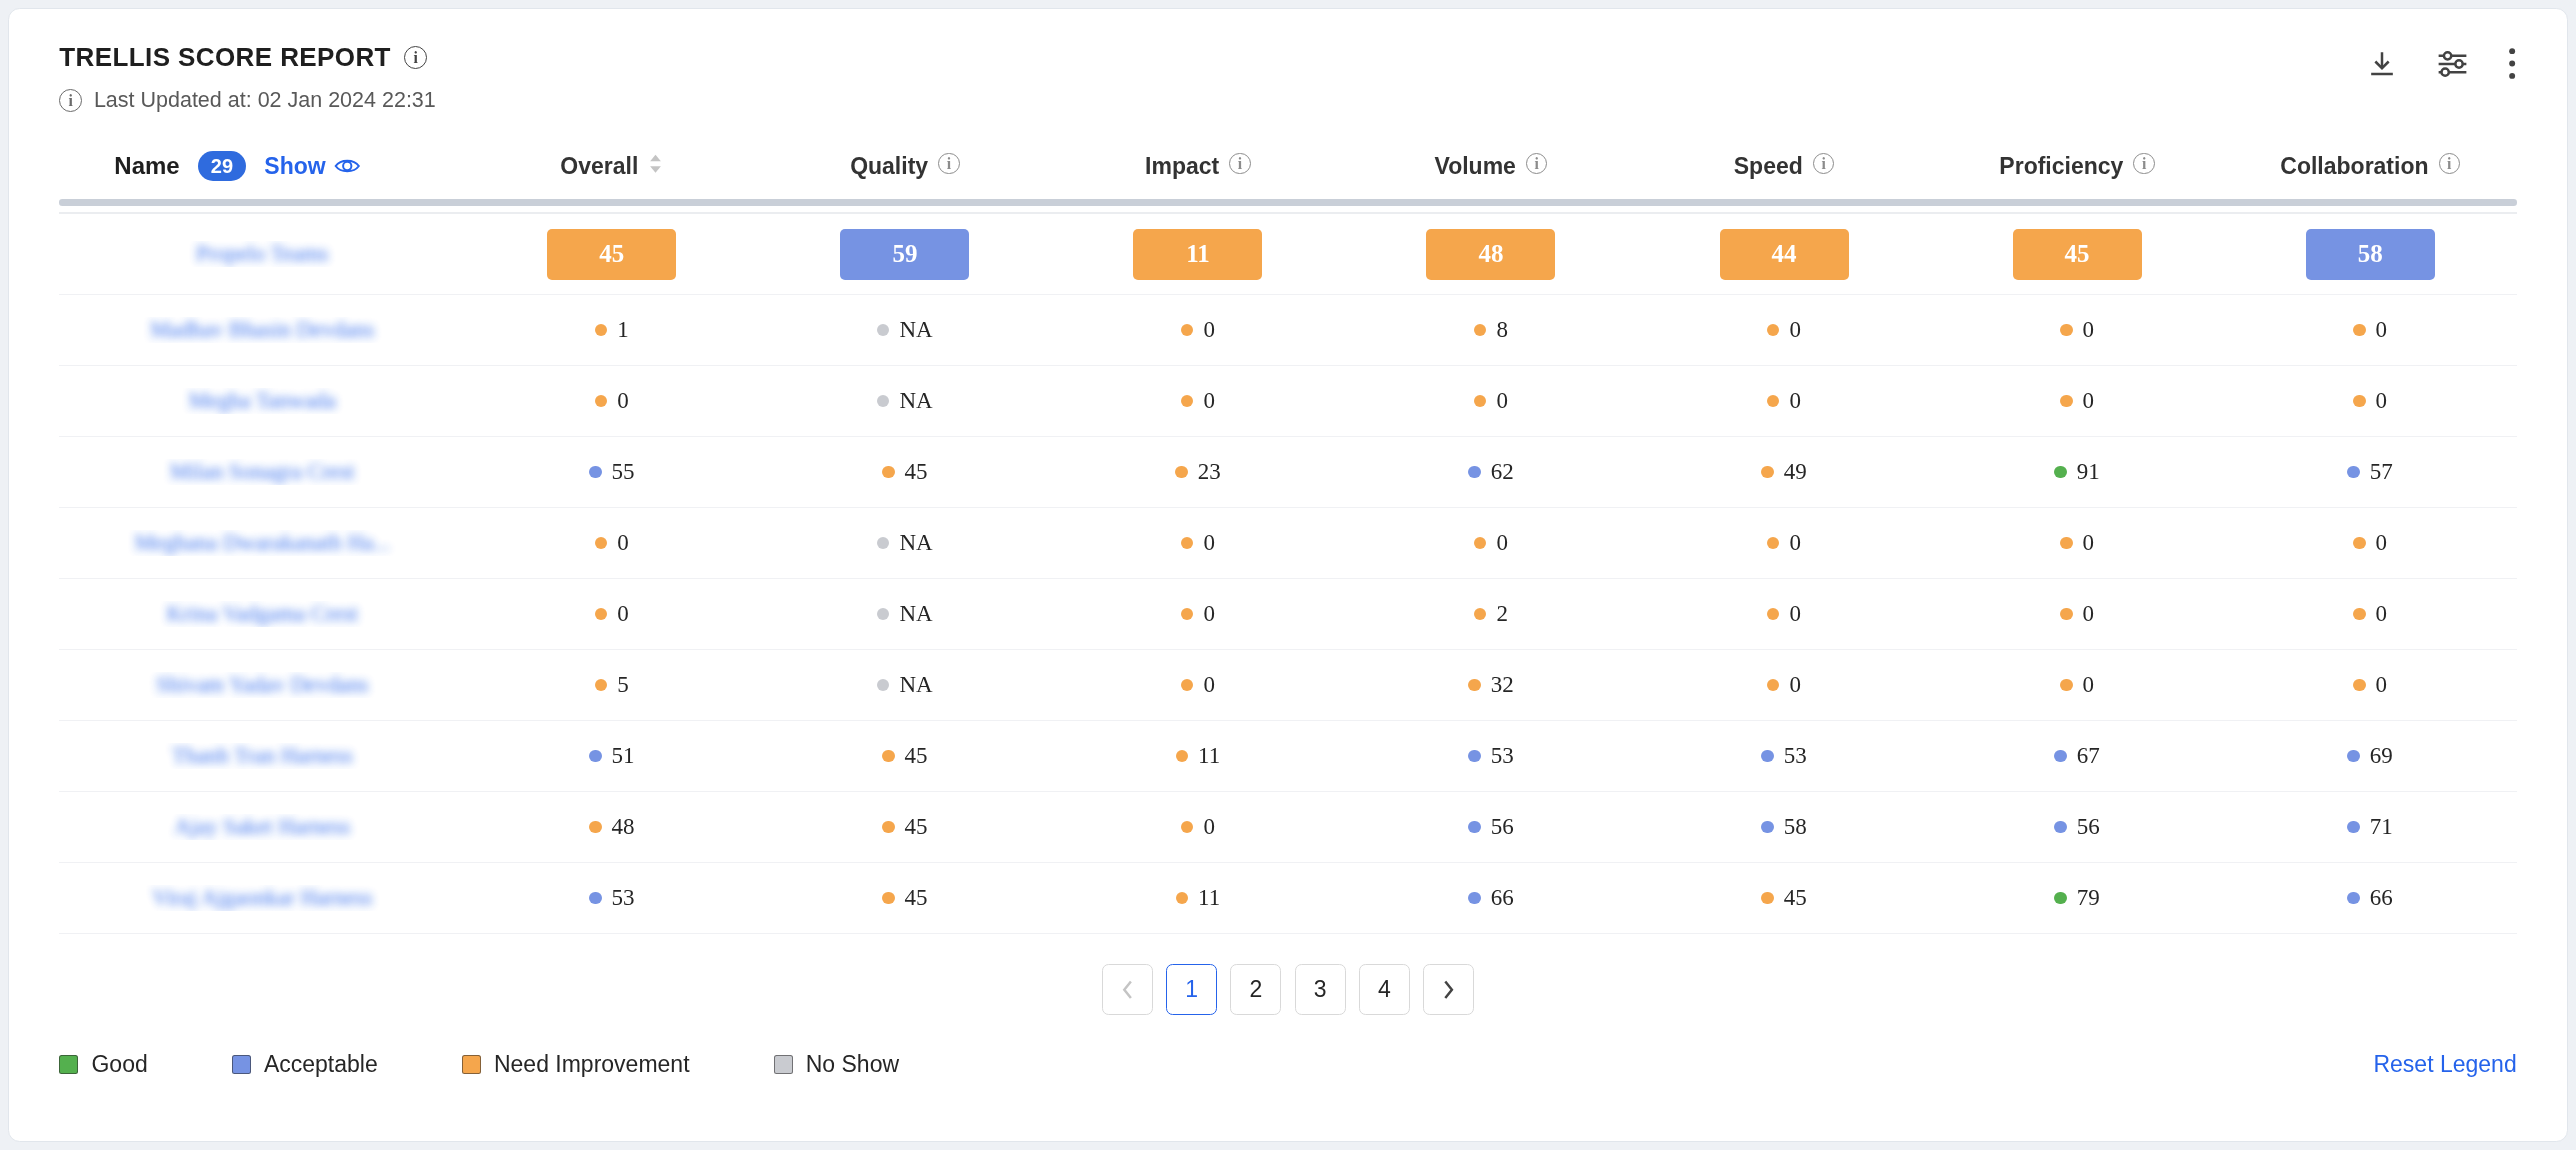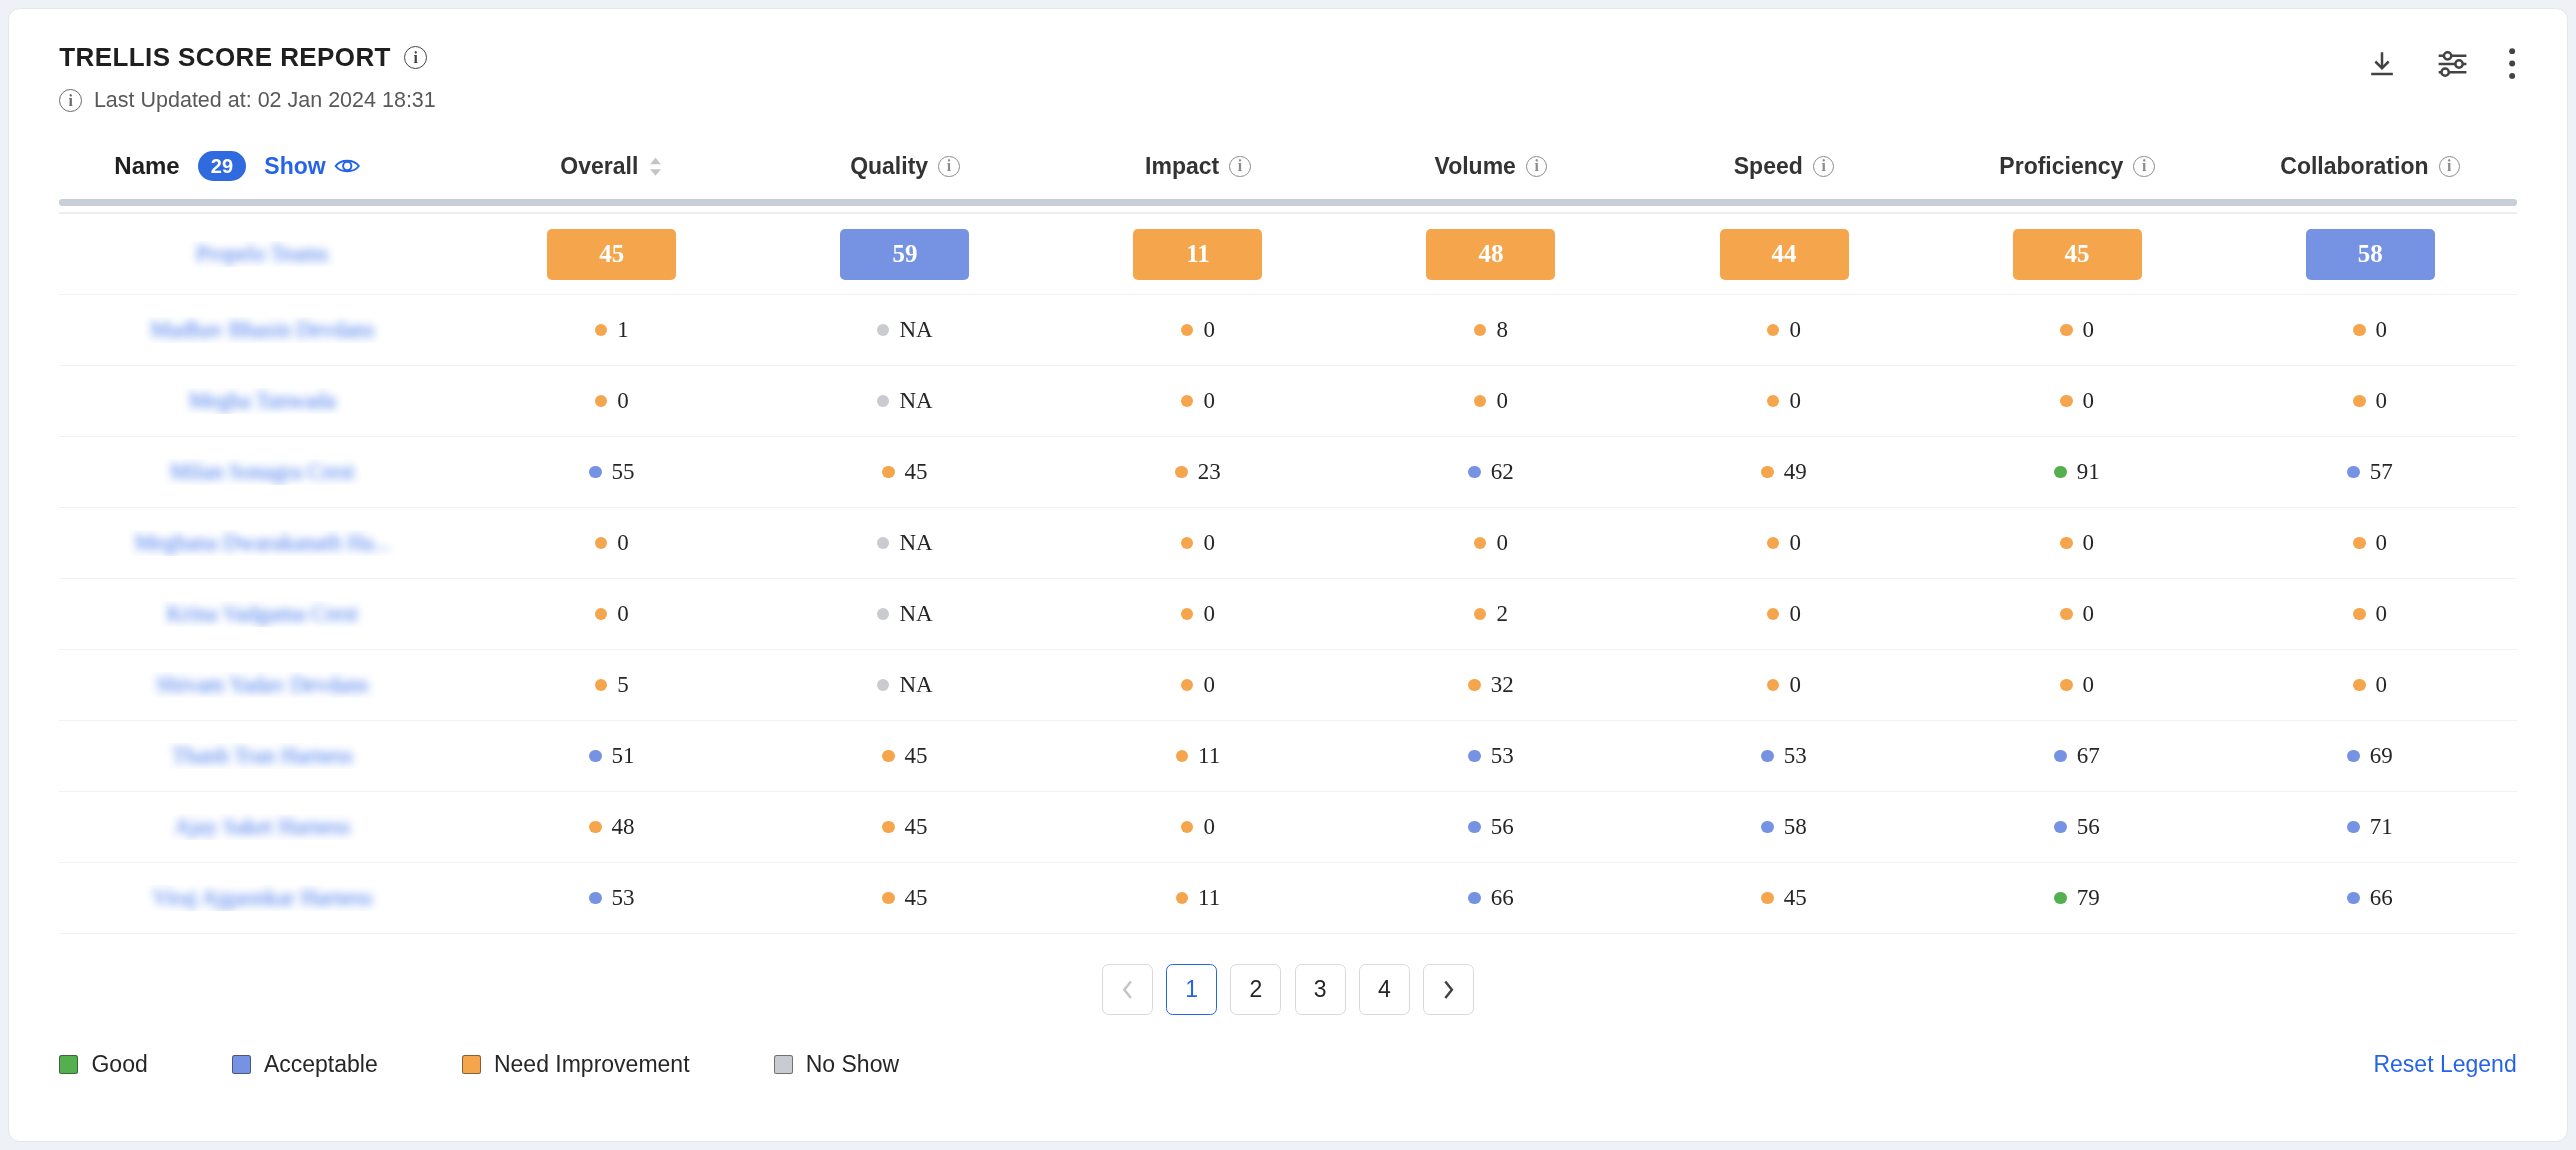--- a/index.html
+++ b/index.html
@@ -42,21 +42,21 @@
   
   .grid-row { display: grid; grid-template-columns: 406px repeat(7, 1fr); align-items: center; }
   .thead { margin-top: 38px; }
   .name-head { display: flex; align-items: center; gap: 18px; padding-left: 55px; }
   .name-head-label { font-size: 24px; font-weight: 700; color: #1f1f1f; }
   .count-pill {
     background: #2F6BDE; color: #fff; font-size: 20px; font-weight: 700;
     border-radius: 827px; padding: 5px 13.2px; line-height: 1;
   }
   .show-link { display: flex; align-items: center; gap: 8.3px; color: #2563EB; font-size: 23px; font-weight: 600; cursor: pointer; }
-  .col-head { display: flex; align-items: center; justify-content: center; gap: 10px; font-size: 23px; font-weight: 700; color: #333; cursor: pointer; }
+  .col-head { display: flex; align-items: flex-start; justify-content: center; gap: 10px; font-size: 23px; font-weight: 700; color: #333; cursor: pointer; }
   .col-head .info-icon { color: #8c8c8c; width: 21.5px; height: 21.5px; }
   .sep-track { height: 6.6px; background: #c9cfd8; border-radius: 3.3px; margin-top: 18px; }
   .sep-line  { height: 1.7px; background: #ebedf0; margin-top: 6.6px; }
   .trow { height: 71px; border-bottom: 1.7px solid #f0f1f4; font-family: Liberation Serif, serif; }
   .trow.summary { height: 81px; }
   .name-cell { display: flex; justify-content: center; padding: 0 13.2px; overflow: hidden; }
   .name-link {
     color: #2563EB; font-size: 22.3px; white-space: nowrap; cursor: pointer;
     filter: blur(4.1px); opacity: 0.9;
   }
@@ -92,21 +92,21 @@
 <div class="card">
 
   <div class="topbar">
     <div>
       <div class="title-row">
         <div class="title">TRELLIS SCORE REPORT</div>
         <span class="info-icon"></span>
       </div>
       <div class="updated-row">
         <span class="info-icon"></span>
-        <span>Last Updated at: 02 Jan 2024 18:31</span>
+        <span>Last Updated at: 02 Jan 2024 22:31</span>
       </div>
     </div>
 
     <div class="topbar-right">
       <button class="icon-btn">
         <svg width="30" height="30" viewBox="0 0 36 36" fill="none" stroke="#434343" stroke-width="3">
           <path d="M18 4 V22"></path>
             <path d="M10 15 L18 23 L26 15"></path>
             <path d="M5 30 H31"></path>
         </svg>

